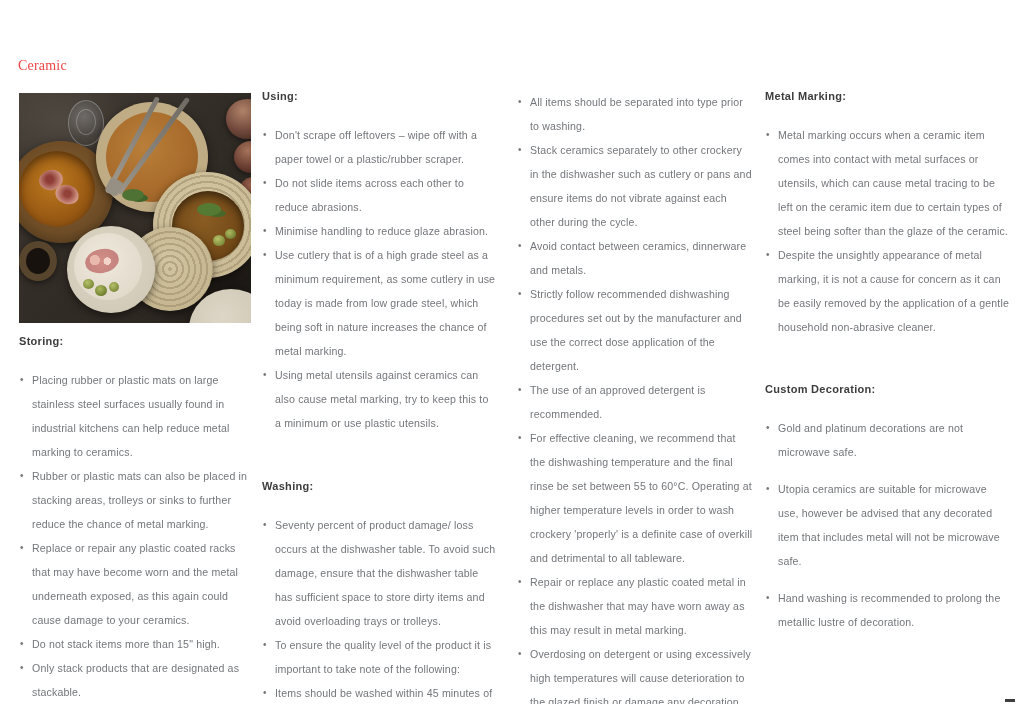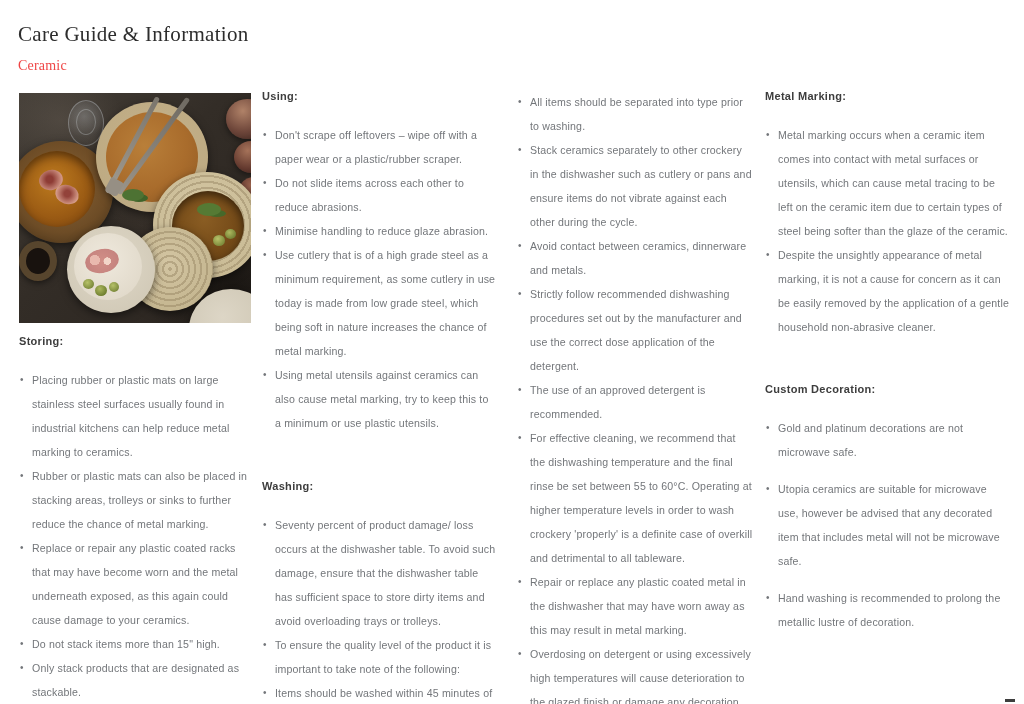--- a/index.html
+++ b/index.html
@@ -161,21 +161,20 @@
     position:absolute; right:8px; bottom:-1px; width:14px; height:6px;
     overflow:hidden; font-size:10px; color:#3c3c3c; font-weight:700;
   }
   .corner-mark::before { content:""; position:absolute; left:3px; top:0; width:10px; height:3px; background:#3e3e3e; }
 </style>
 </head>
 <body>
 
 <div class="page">
 
-  <h1 class="doc-title">Care Guide &amp; Information</h1>
   <h2 class="doc-subtitle">Ceramic</h2>
 
   <div class="photo" aria-label="Ceramic plates and bowls with food on a dark rustic table">
     <div class="circ glass"></div>
     <div class="circ glass-inner"></div>
 
     <div class="circ under-plate-left"></div>
     <div class="circ bowl-amber"></div>
     <div class="fig-1"></div>
     <div class="fig-2"></div>
@@ -219,21 +218,21 @@
           <li>Do not stack items more than 15" high.</li>
           <li>Only stack products that are designated as stackable.</li>
         </ul>
     </section>
   </div>
 
   <div class="col col-2">
     <section class="section">
       <h3 class="sec-heading">Using:</h3>
       <ul class="bullets">
-          <li>Don't scrape off leftovers – wipe off with a paper wear or a plastic/rubber scraper.</li>
+          <li>Don't scrape off leftovers – wipe off with a paper towel or a plastic/rubber scraper.</li>
           <li>Do not slide items across each other to reduce abrasions.</li>
           <li>Minimise handling to reduce glaze abrasion.</li>
           <li>Use cutlery that is of a high grade steel as a minimum requirement, as some cutlery in use today is made from low grade steel, which being soft in nature increases the chance of metal marking.</li>
           <li>Using metal utensils against ceramics can also cause metal marking, try to keep this to a minimum or use plastic utensils.</li>
         </ul>
     </section>
     <section class="section">
       <h3 class="sec-heading">Washing:</h3>
       <ul class="bullets">
           <li>Seventy percent of product damage/ loss occurs at the dishwasher table. To avoid such damage, ensure that the dishwasher table has sufficient space to store dirty items and avoid overloading trays or trolleys.</li>

